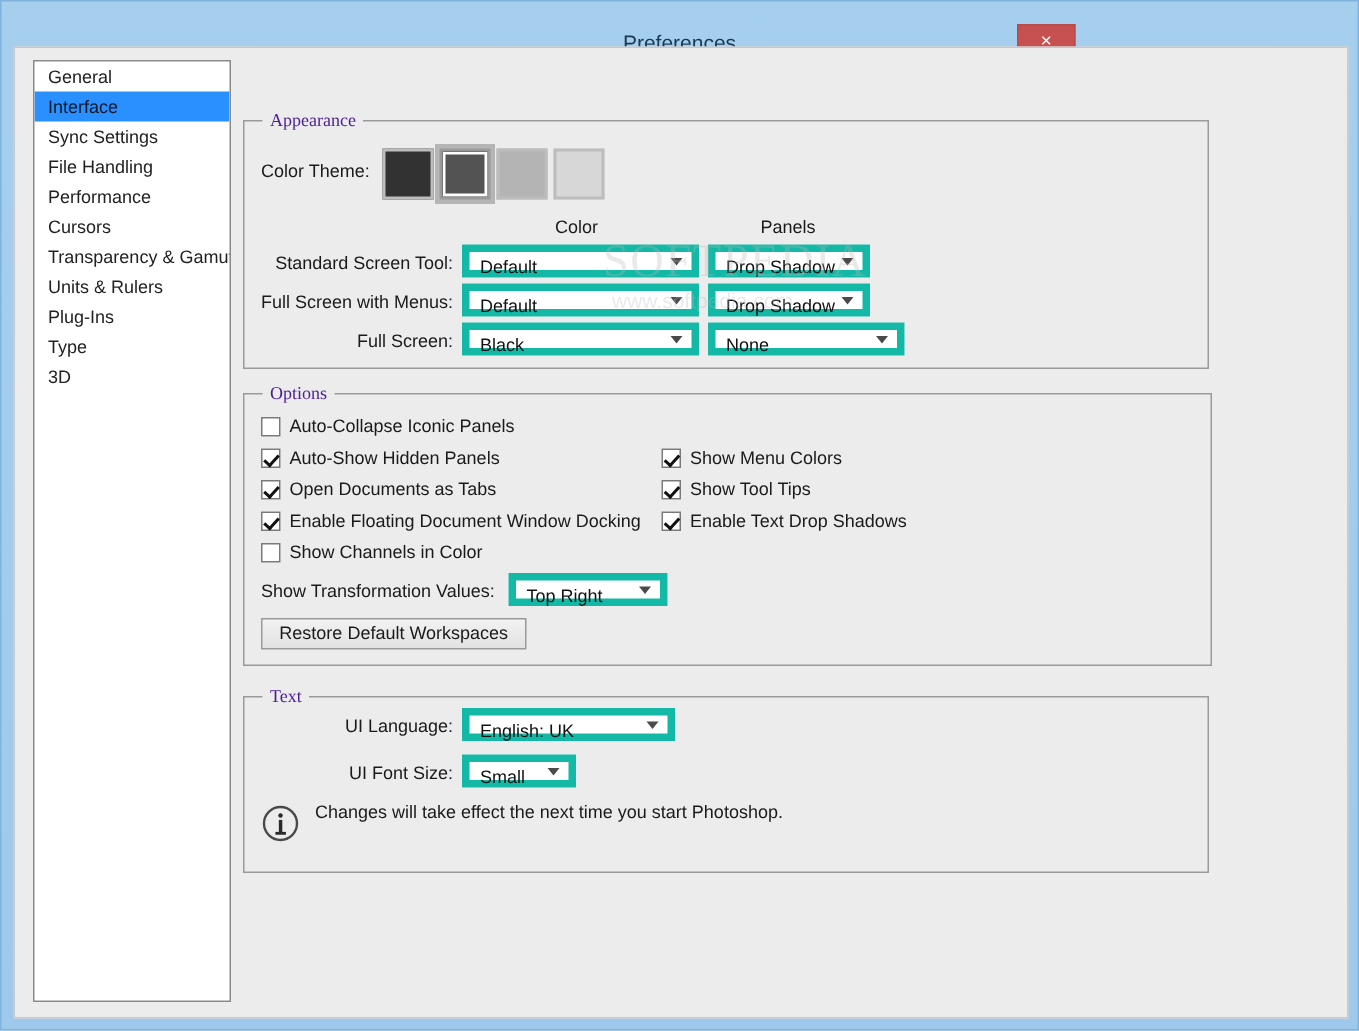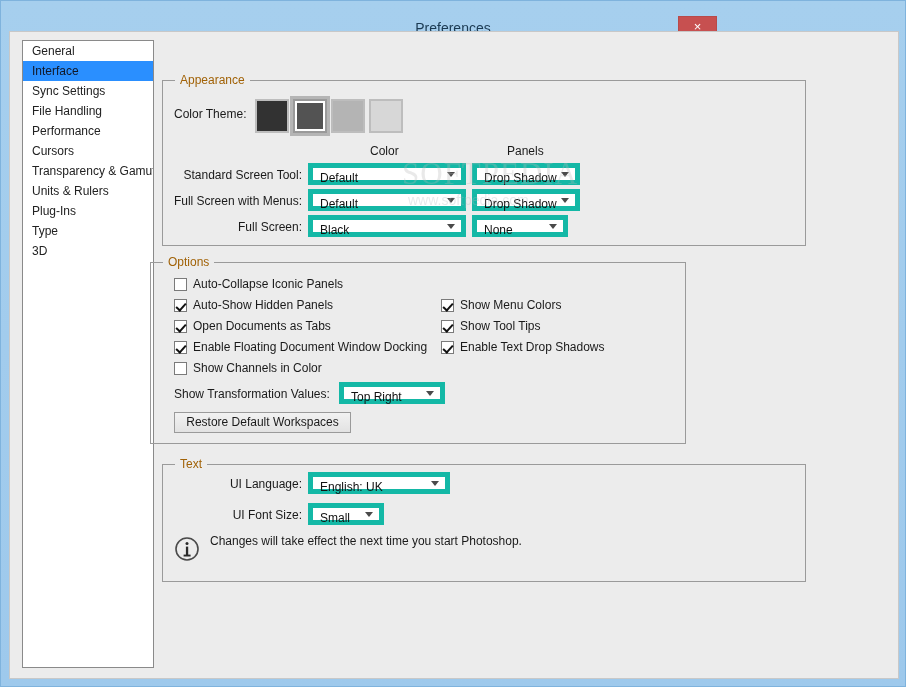--- a/index.html
+++ b/index.html
@@ -66,25 +66,25 @@
   
   .group {
     position: absolute;
     border: 1px solid #9a9a9a;
     background: transparent;
   }
   .group-label {
     position: absolute; top: -8px; left: 12px;
     background: #ececec;
     padding: 0 5px;
-    font-size: 12px; color: #a16207;
+    font-size: 12px; color: #4c1d95; font-family: Liberation Serif, serif;
   }
 
   #grp-appearance { left: 152px; top: 48px; width: 644px; height: 166px; }
-  #grp-options    { left: 140px; top: 230px; width: 536px; height: 182px; padding-left: 21px; }
+  #grp-options    { left: 152px; top: 230px; width: 646px; height: 182px; padding-left: 21px; }
   #grp-text       { left: 152px; top: 432px; width: 644px; height: 118px; }
 
   
   .lbl {
     position: absolute;
     font-size: 12px; color: #1a1a1a;
     white-space: nowrap;
   }
   .lbl-r { text-align: right; }
 
@@ -257,21 +257,21 @@
     <div class="combo" style="left:462px; top:157px; width:108px;">
       <span class="val">Drop Shadow</span>
       <span class="arr"></span>
     </div>
 
     <span class="lbl lbl-r" style="left:164px; top:188px; width:128px;">Full Screen:</span>
     <div class="combo" style="left:298px; top:183px; width:158px;">
       <span class="val">Black</span>
       <span class="arr"></span>
     </div>
-    <div class="combo" style="left:462px; top:183px; width:96px;">
+    <div class="combo" style="left:462px; top:183px; width:131px;">
       <span class="val">None</span>
       <span class="arr"></span>
     </div>
 
     <div id="watermark">
       <div id="wm-main">SOFTPEDIA</div>
       <div id="wm-sub">www.softpedia.com</div>
     </div>
 
     <div class="group" id="grp-options">

